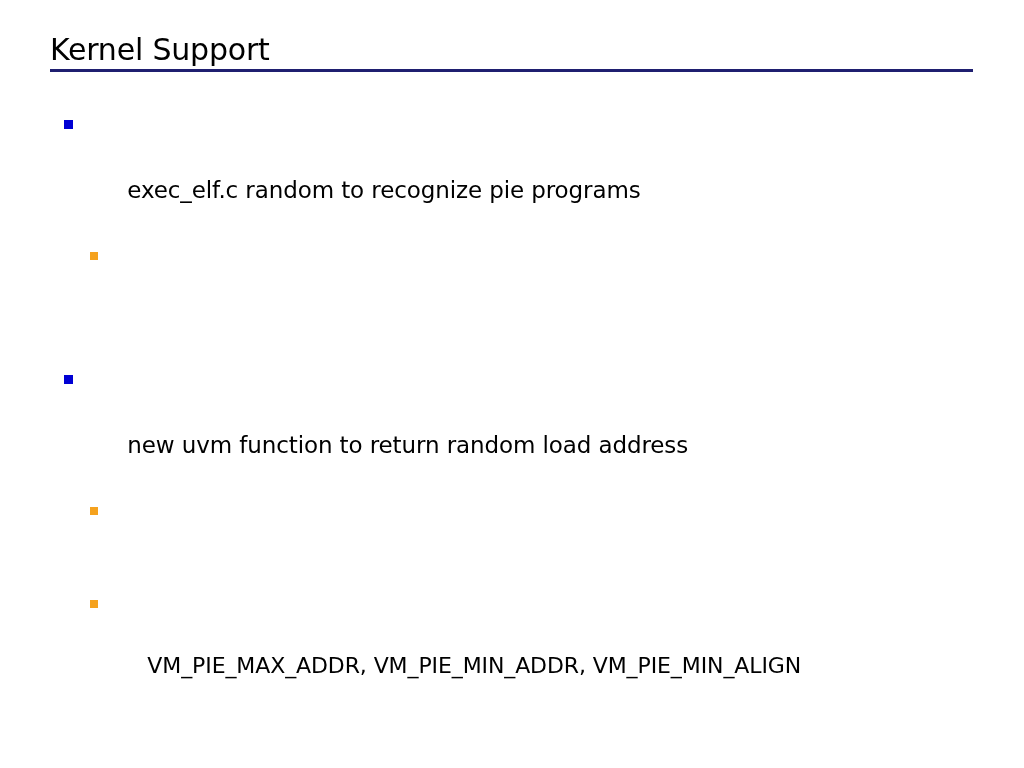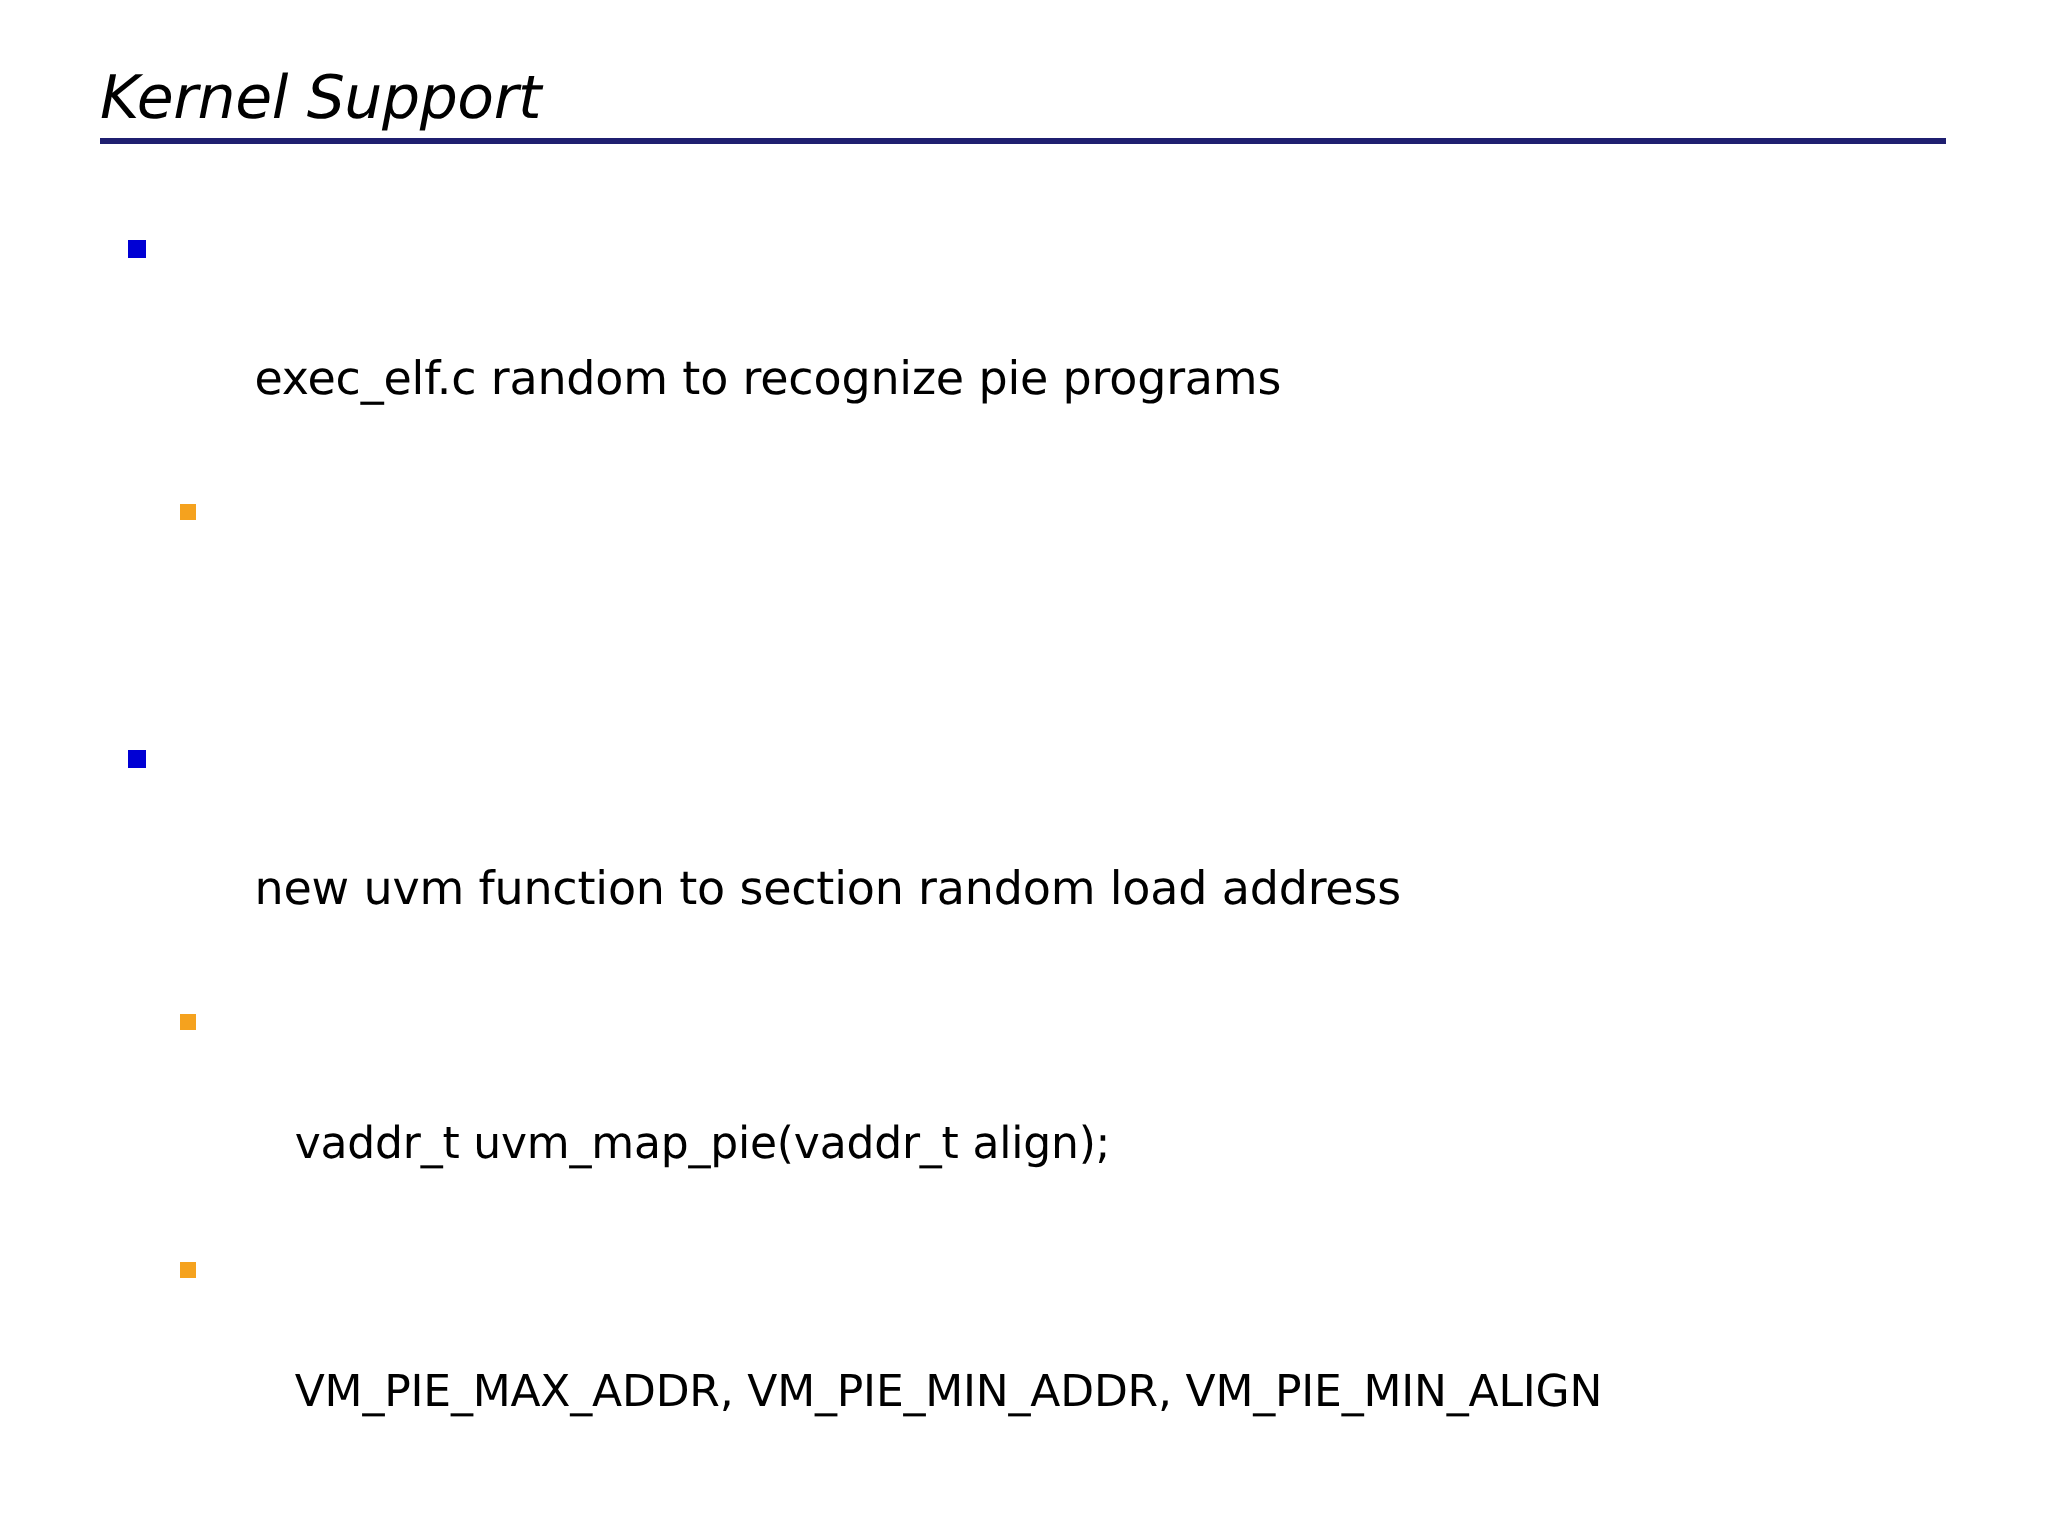--- a/index.html
+++ b/index.html
@@ -21,21 +21,20 @@
     height: 768px;
     background: #ffffff;
   }
 
   
   .title-block {
     position: absolute;
     left: 50px;
     top: 32px;
     width: 924px;
-    font-style: italic;
   }
   .slide-title {
     font-family: "DejaVu Sans", sans-serif;
     font-size: 30px;
     line-height: 36px;
     font-weight: 400;
     color: #000000;
     letter-spacing: -0.2px;
     white-space: nowrap;
   }
@@ -122,25 +121,24 @@
       <span class="txt">exec_elf.c random to recognize pie programs</span>
     </div>
     <div class="bullet-row lvl2">
       <span class="marker"></span>
     </div>
 
     <div class="spacer-sm"></div>
 
     <div class="bullet-row lvl1">
       <span class="marker"></span>
-      <span class="txt">new uvm function to section random load address</span>
+      <span class="txt">new uvm function to return random load address</span>
     </div>
     <div class="bullet-row lvl2">
       <span class="marker"></span>
-      <span class="txt">vaddr_t uvm_map_pie(vaddr_t align);</span>
     </div>
     <div class="bullet-row lvl2">
       <span class="marker"></span>
       <span class="txt">VM_PIE_MAX_ADDR, VM_PIE_MIN_ADDR, VM_PIE_MIN_ALIGN</span>
     </div>
 
   </div>
 </div>
 
 </body></html>

